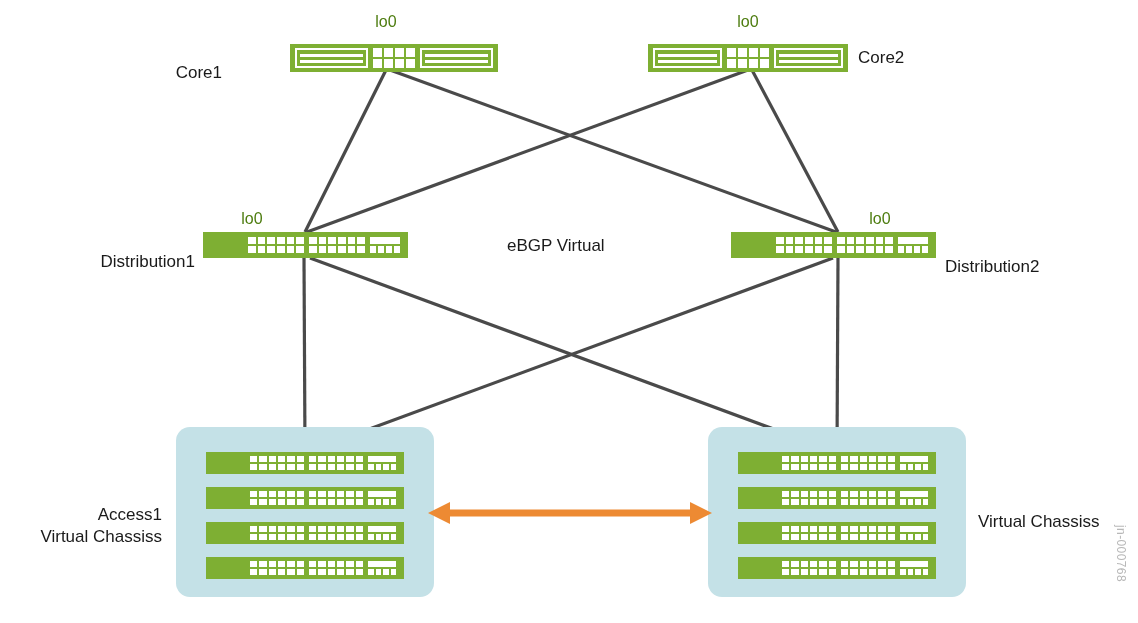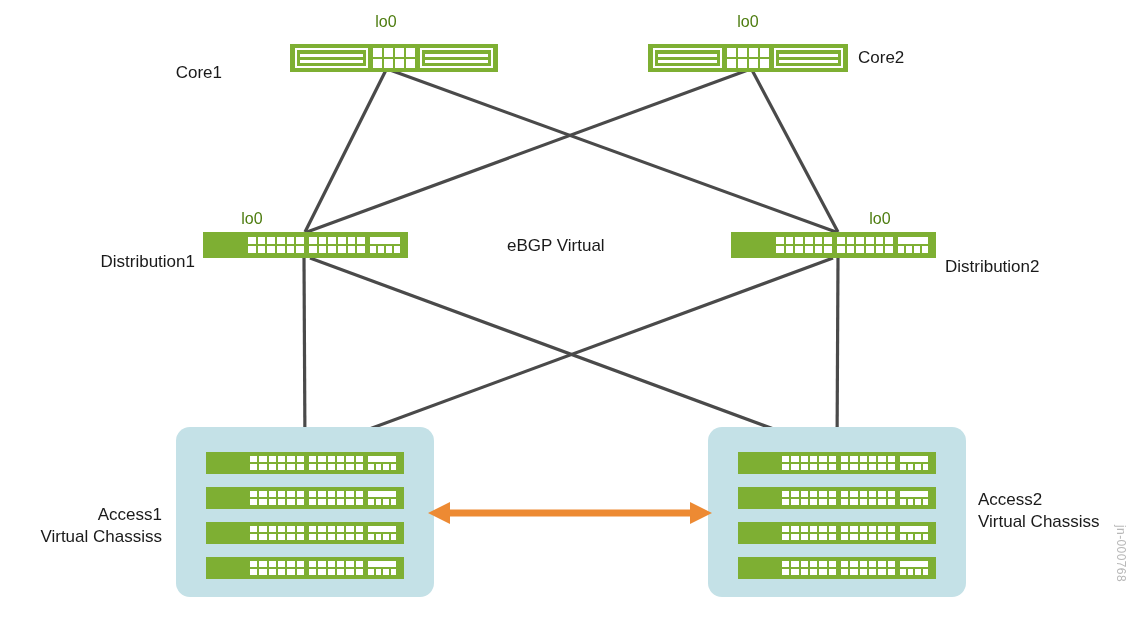--- a/index.html
+++ b/index.html
@@ -479,21 +479,20 @@
         <i></i>
           <i></i>
           <i></i>
           <i></i>
       </div>
     </div>
   </div>
 
   <div class="vc-box" style="left:708px; top:427px; width:258px; height:170px;"></div>
 
-  <div class="label" style="left:978px; top:489px; width:150px;">Access2</div>
   <div class="label" style="left:978px; top:511px; width:150px;">Virtual Chassiss</div>
 
   <div class="device sw-switch" style="left:738px; top:452px; width:198px; height:22px;">
     <div class="port-block" style="width:54px; height:14px;">
       <i></i>
         <i></i>
         <i></i>
         <i></i>
         <i></i>
         <i></i>

